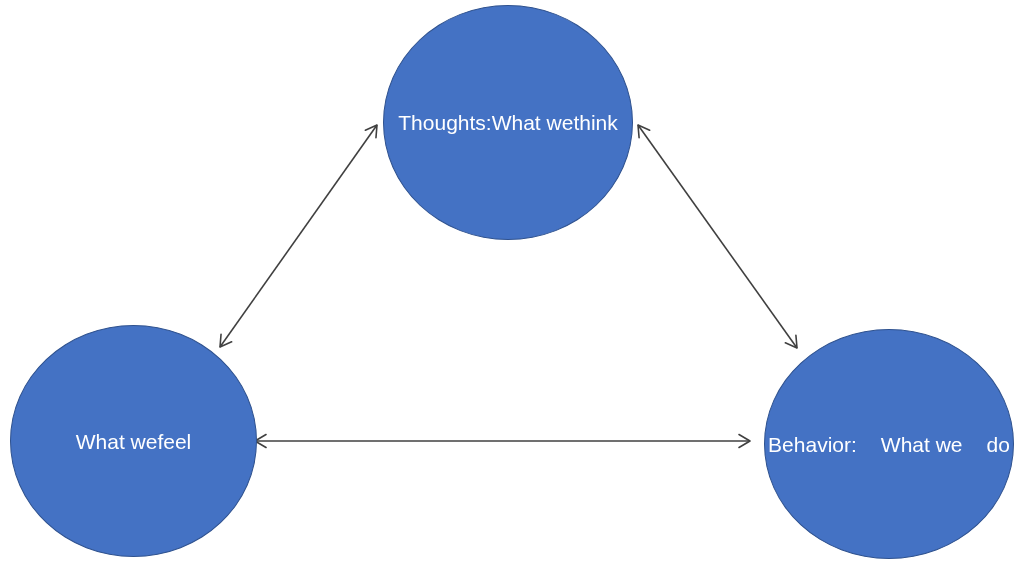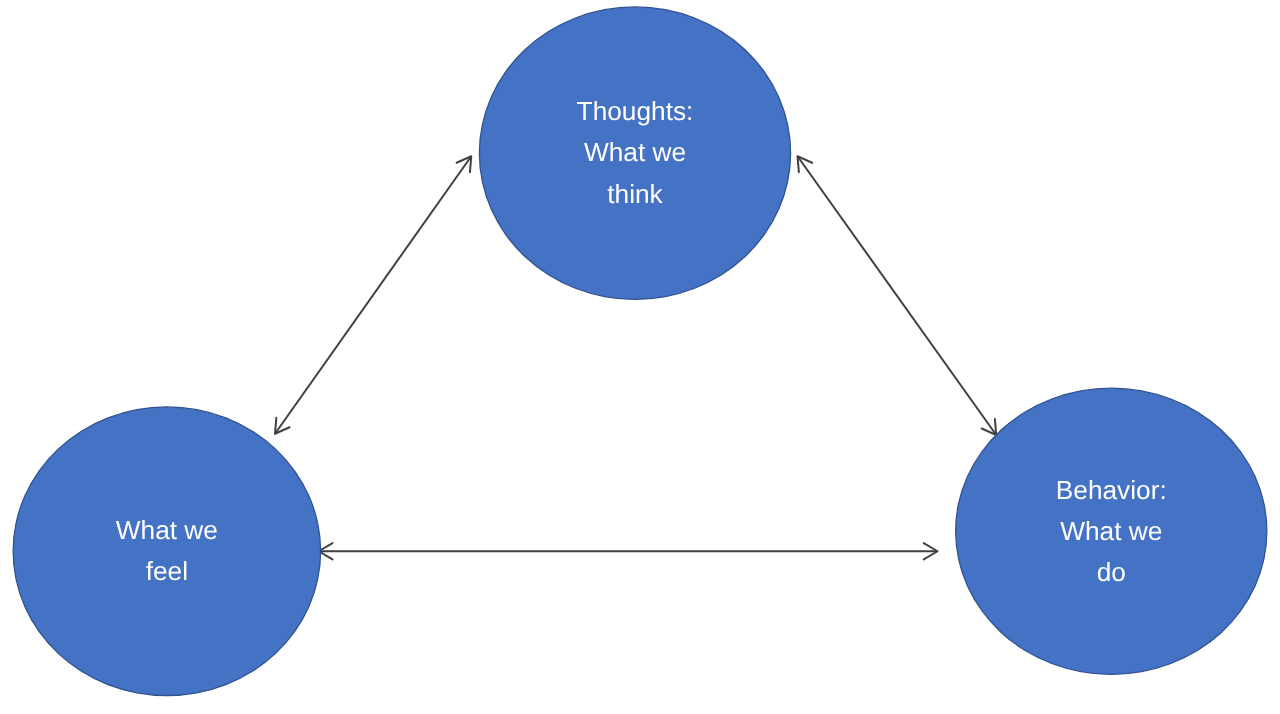--- a/index.html
+++ b/index.html
@@ -33,34 +33,33 @@
     stroke-linecap: round;
     stroke-linejoin: round;
   }
   .node {
     position: absolute;
     border-radius: 50%;
     background: var(--node_fill, #4472C4);
     border: 1.5px solid var(--node_border, #2F528F);
     box-sizing: border-box;
     display: flex;
-    flex-direction: column;
     align-items: center;
     justify-content: center;
     text-align: center;
   }
   .node-line {
     color: var(--text, #ffffff);
     font-size: 21px;
     line-height: 33px;
     white-space: nowrap;
   }
   .node-thoughts { left: 383px; top: 5px;   width: 250px; height: 235px; }
   .node-emotions { left: 10px;  top: 325px; width: 247px; height: 232px; }
-  .node-behavior { left: 764px; top: 310px; width: 250px; height: 230px; }
+  .node-behavior { left: 764px; top: 329px; width: 250px; height: 230px; gap: 24px; }
 </style>
 </head>
 <body>
 
 <div class="canvas">
 
   <svg class="arrow-layer" width="1024" height="571" viewBox="0 0 1024 571" xmlns="http://www.w3.org/2000/svg">
     <defs>
       <marker id="openhead" viewBox="-13 -8 15 16" markerWidth="15" markerHeight="16" refX="0" refY="0" orient="auto-start-reverse" markerUnits="userSpaceOnUse">
         <path class="arrow-head" d="M -11 -6.5 L 0 0 L -11 6.5"></path>

